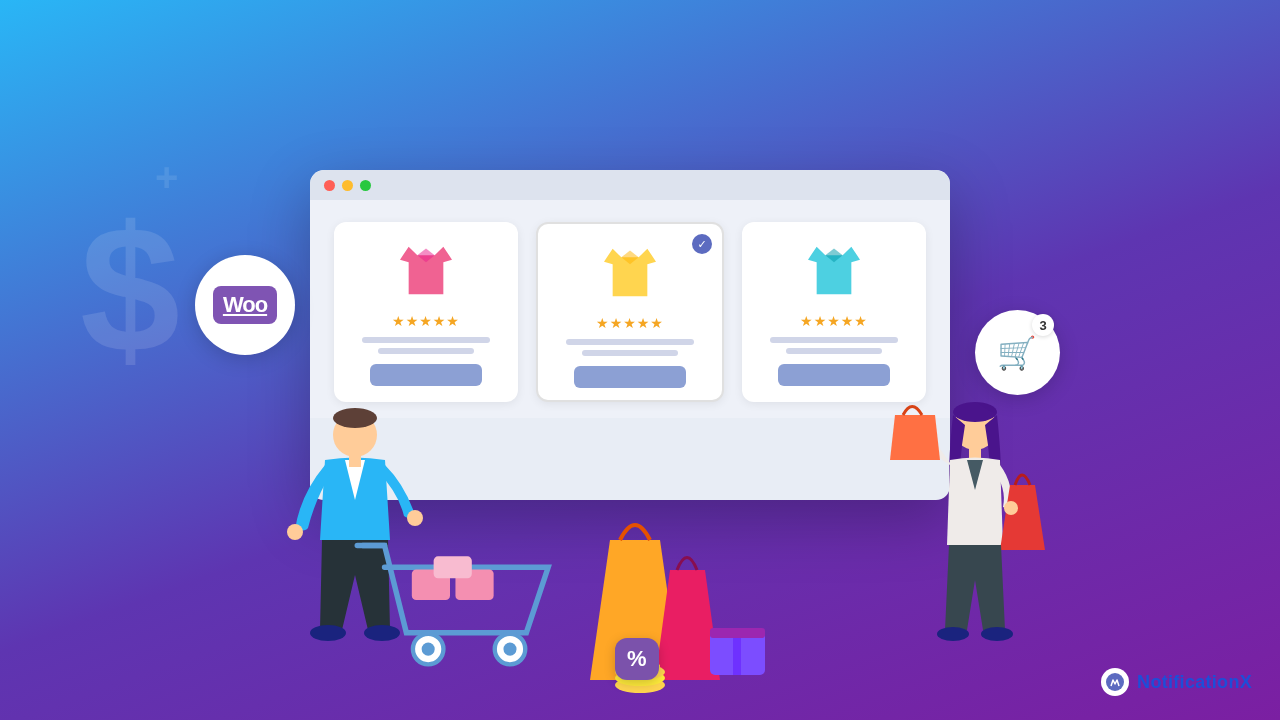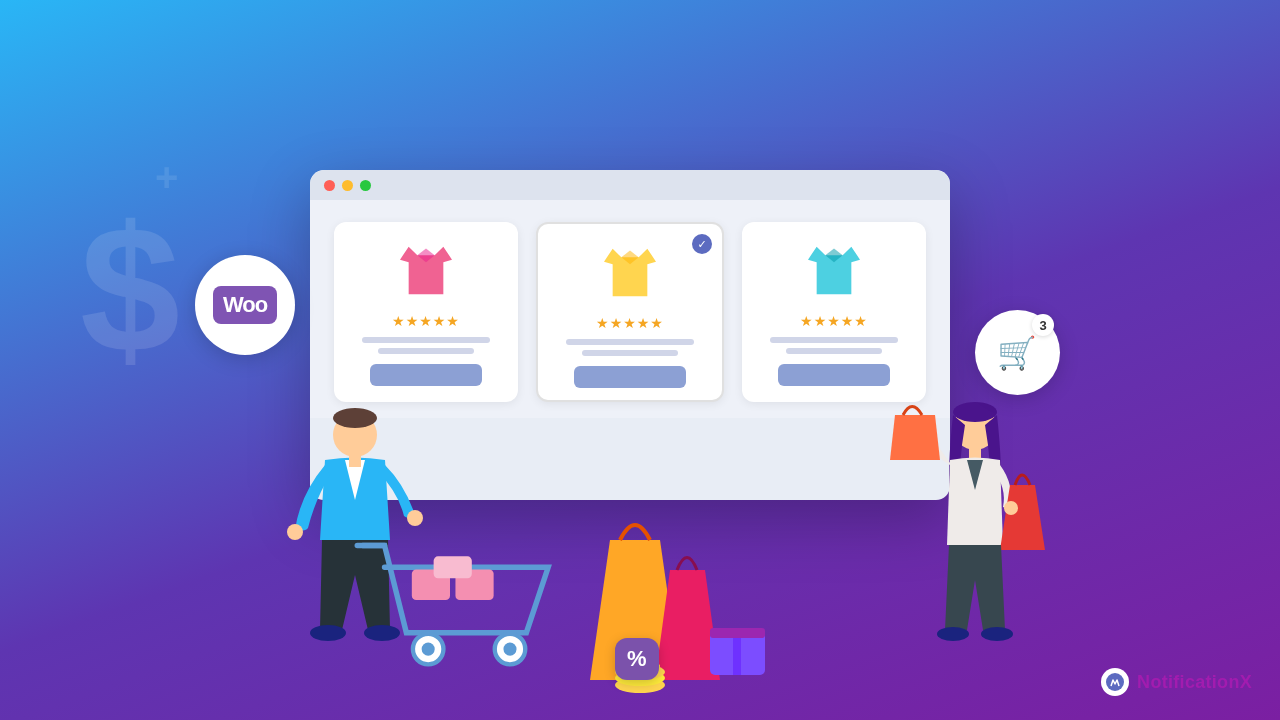--- a/index.html
+++ b/index.html
@@ -59,20 +59,21 @@
       box-shadow: 0 4px 20px rgba(0,0,0,0.18);
     }
     .woo-inner {
       background: #7f54b3;
       border-radius: 8px;
       padding: 6px 10px;
       color: white;
       font-size: 22px;
       font-weight: 900;
       letter-spacing: -1px;
+      text-decoration: underline;
     }
 
     
     .cart-badge {
       position: absolute;
       right: 220px;
       top: 310px;
       width: 85px;
       height: 85px;
       border-radius: 50%;
@@ -253,21 +254,21 @@
       background: white;
       border-radius: 50%;
       display: flex;
       align-items: center;
       justify-content: center;
       font-size: 14px;
       color: #5c6bc0;
       font-weight: 900;
     }
     .notificationx-text {
-      color: #a21caf;
+      color: #1d4ed8;
       font-size: 18px;
       font-weight: 700;
       letter-spacing: 0.3px;
     }
 
     
     .shopping-cart-svg {
       position: absolute;
       left: 330px;
       bottom: 30px;

